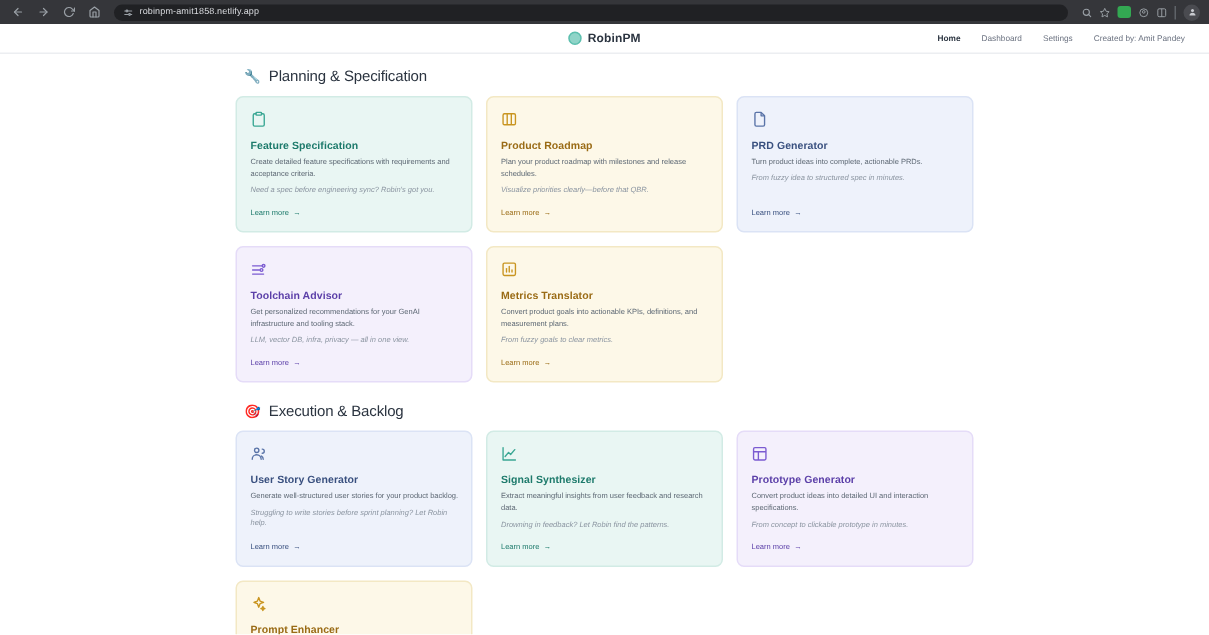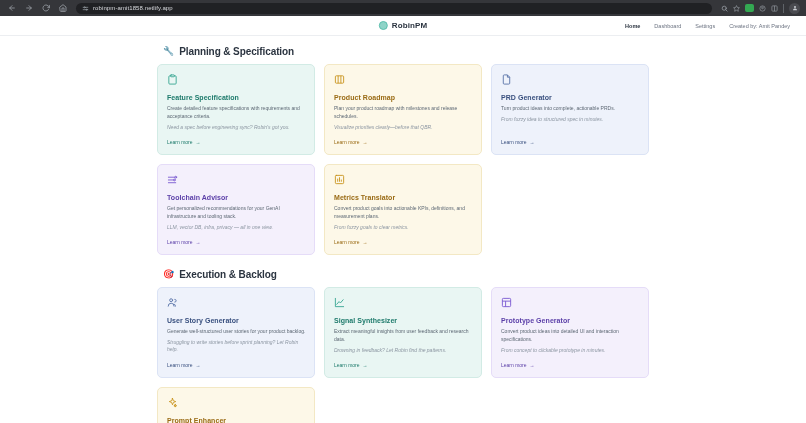--- a/index.html
+++ b/index.html
@@ -100,21 +100,21 @@
     background: #fff;
   }
   .container { width: 492px; margin: 0 auto; }
 
   .section-title {
     display: flex; align-items: center; gap: 5px;
     margin: 2px 0 7px 6px;
   }
   .section-emoji { font-size: 9px; line-height: 1; }
   .section-title h2 {
-    font-size: 10px; font-weight: bold; color: #2b3440; letter-spacing: -0.1px;
+    font-size: 10px; font-weight: normal; color: #2b3440; letter-spacing: -0.1px;
   }
 
   .grid {
     display: grid;
     grid-template-columns: repeat(3, 1fr);
     gap: 9px;
     margin-bottom: 14px;
   }
 
   .card {

